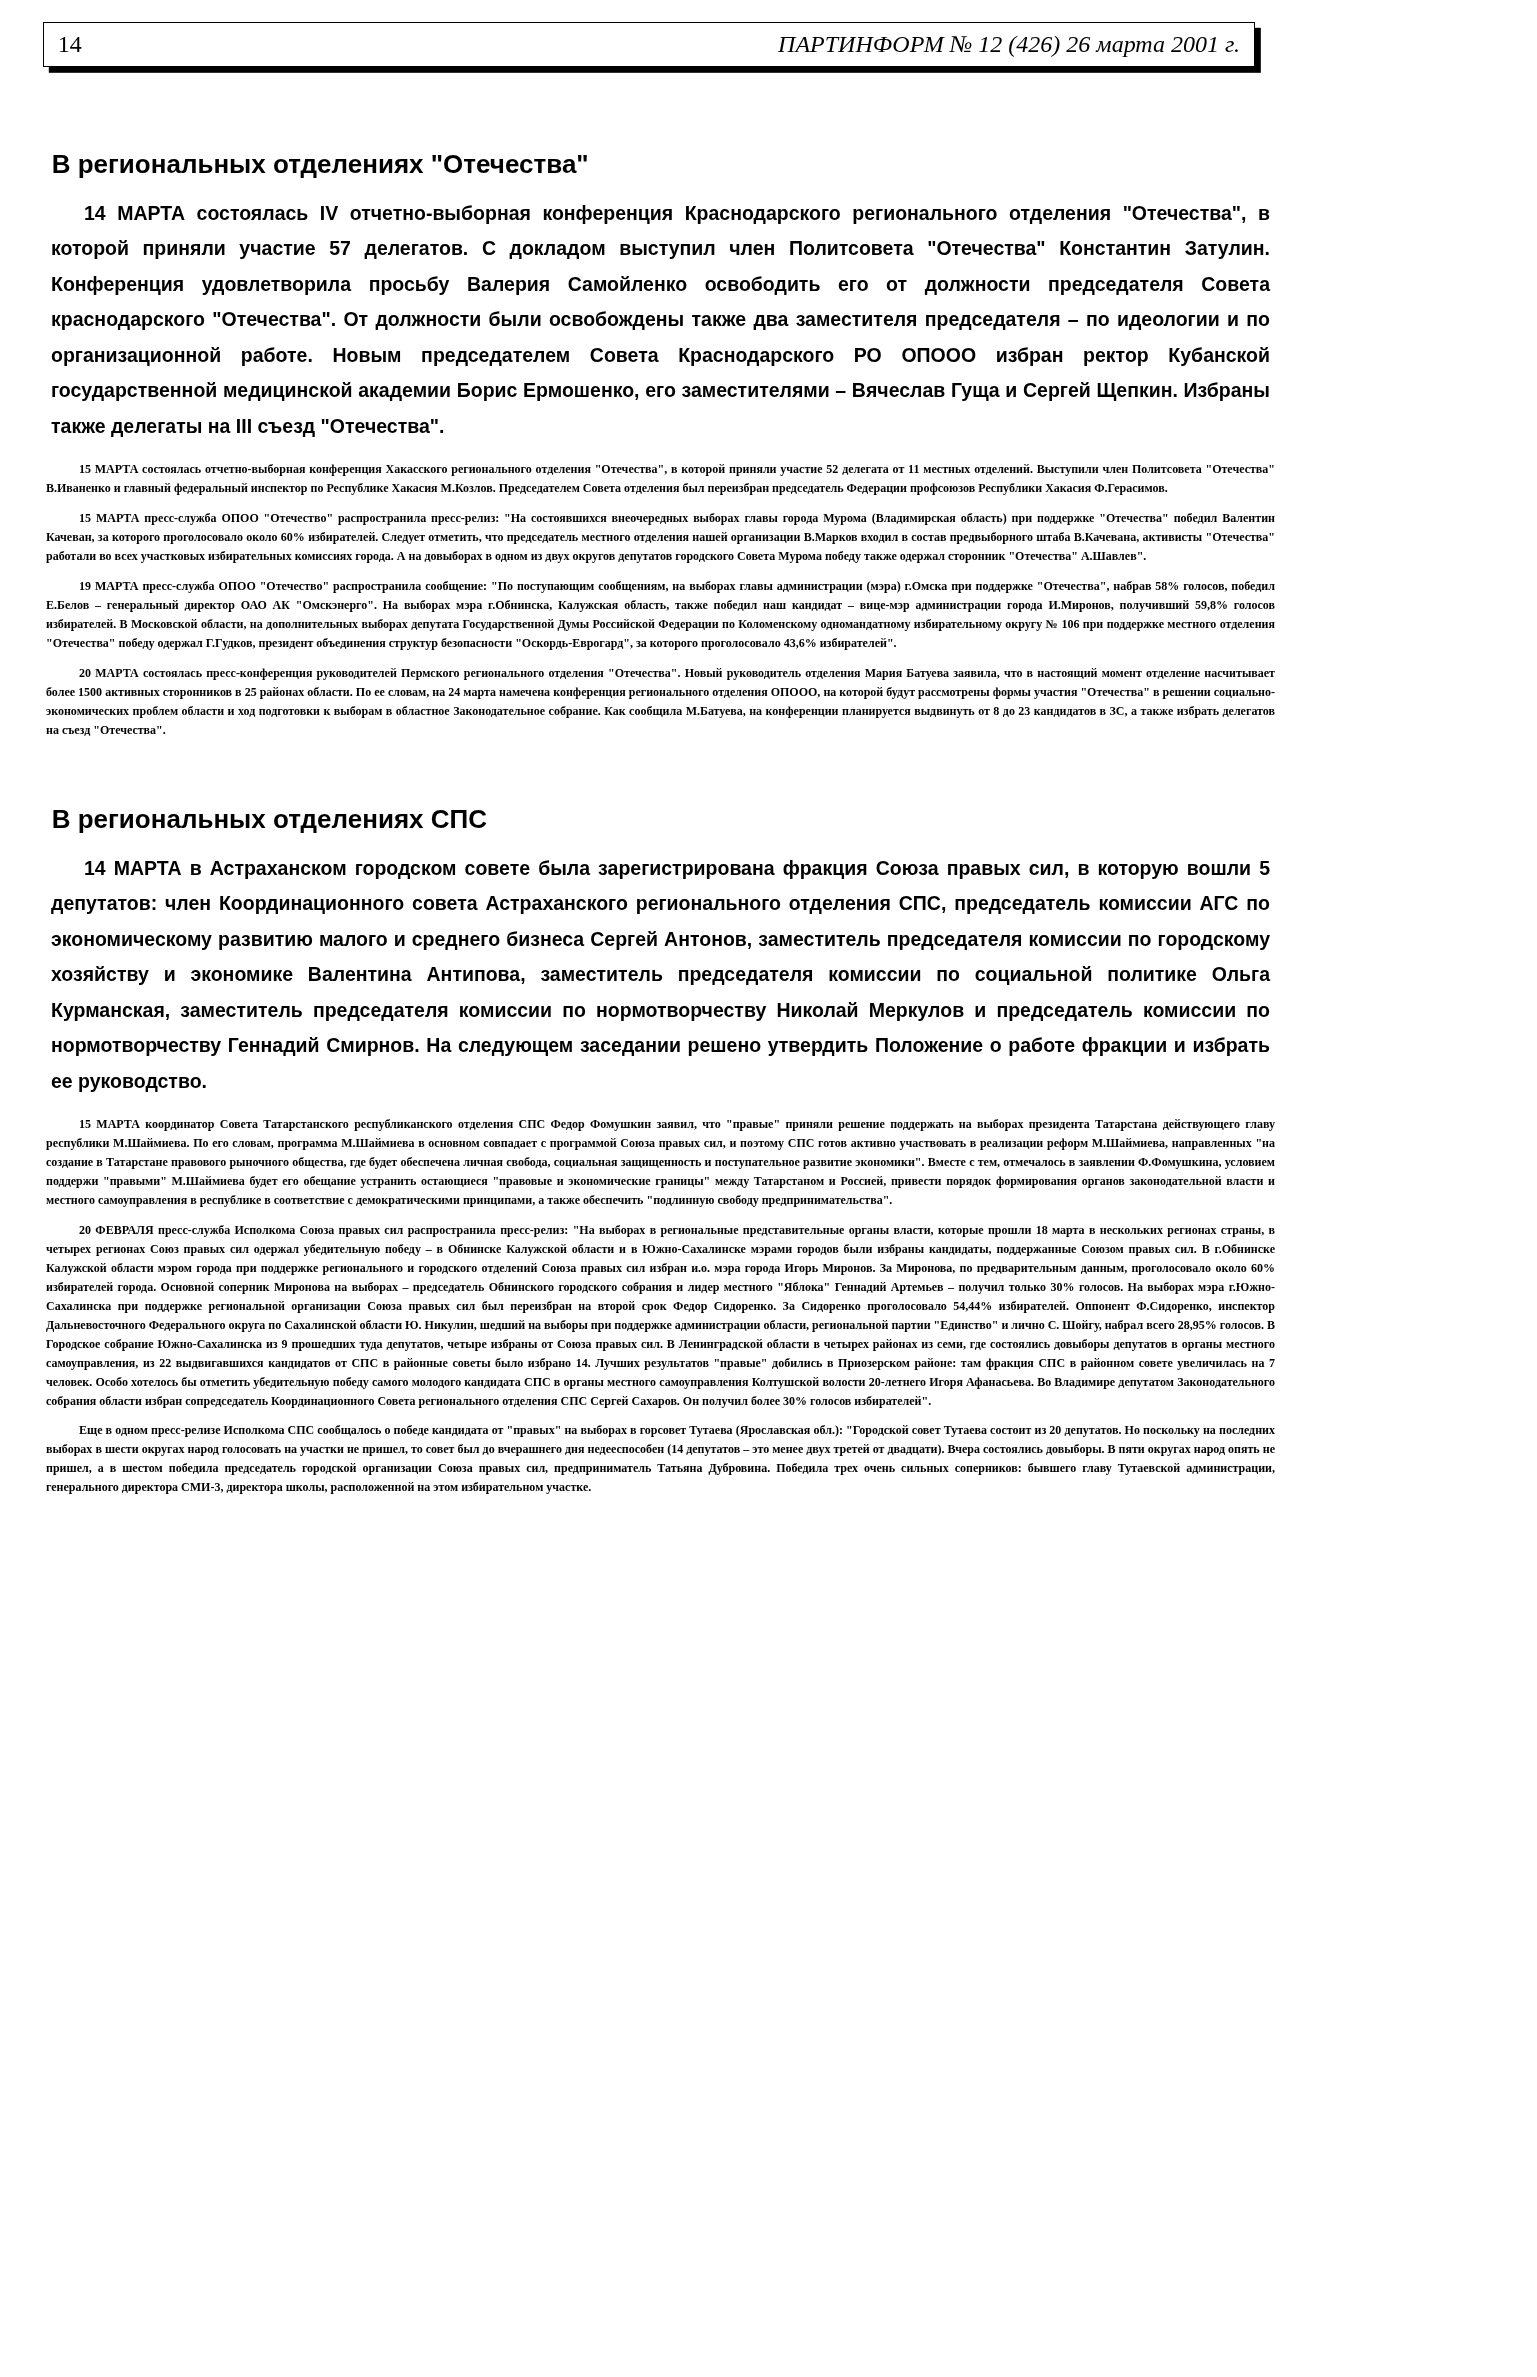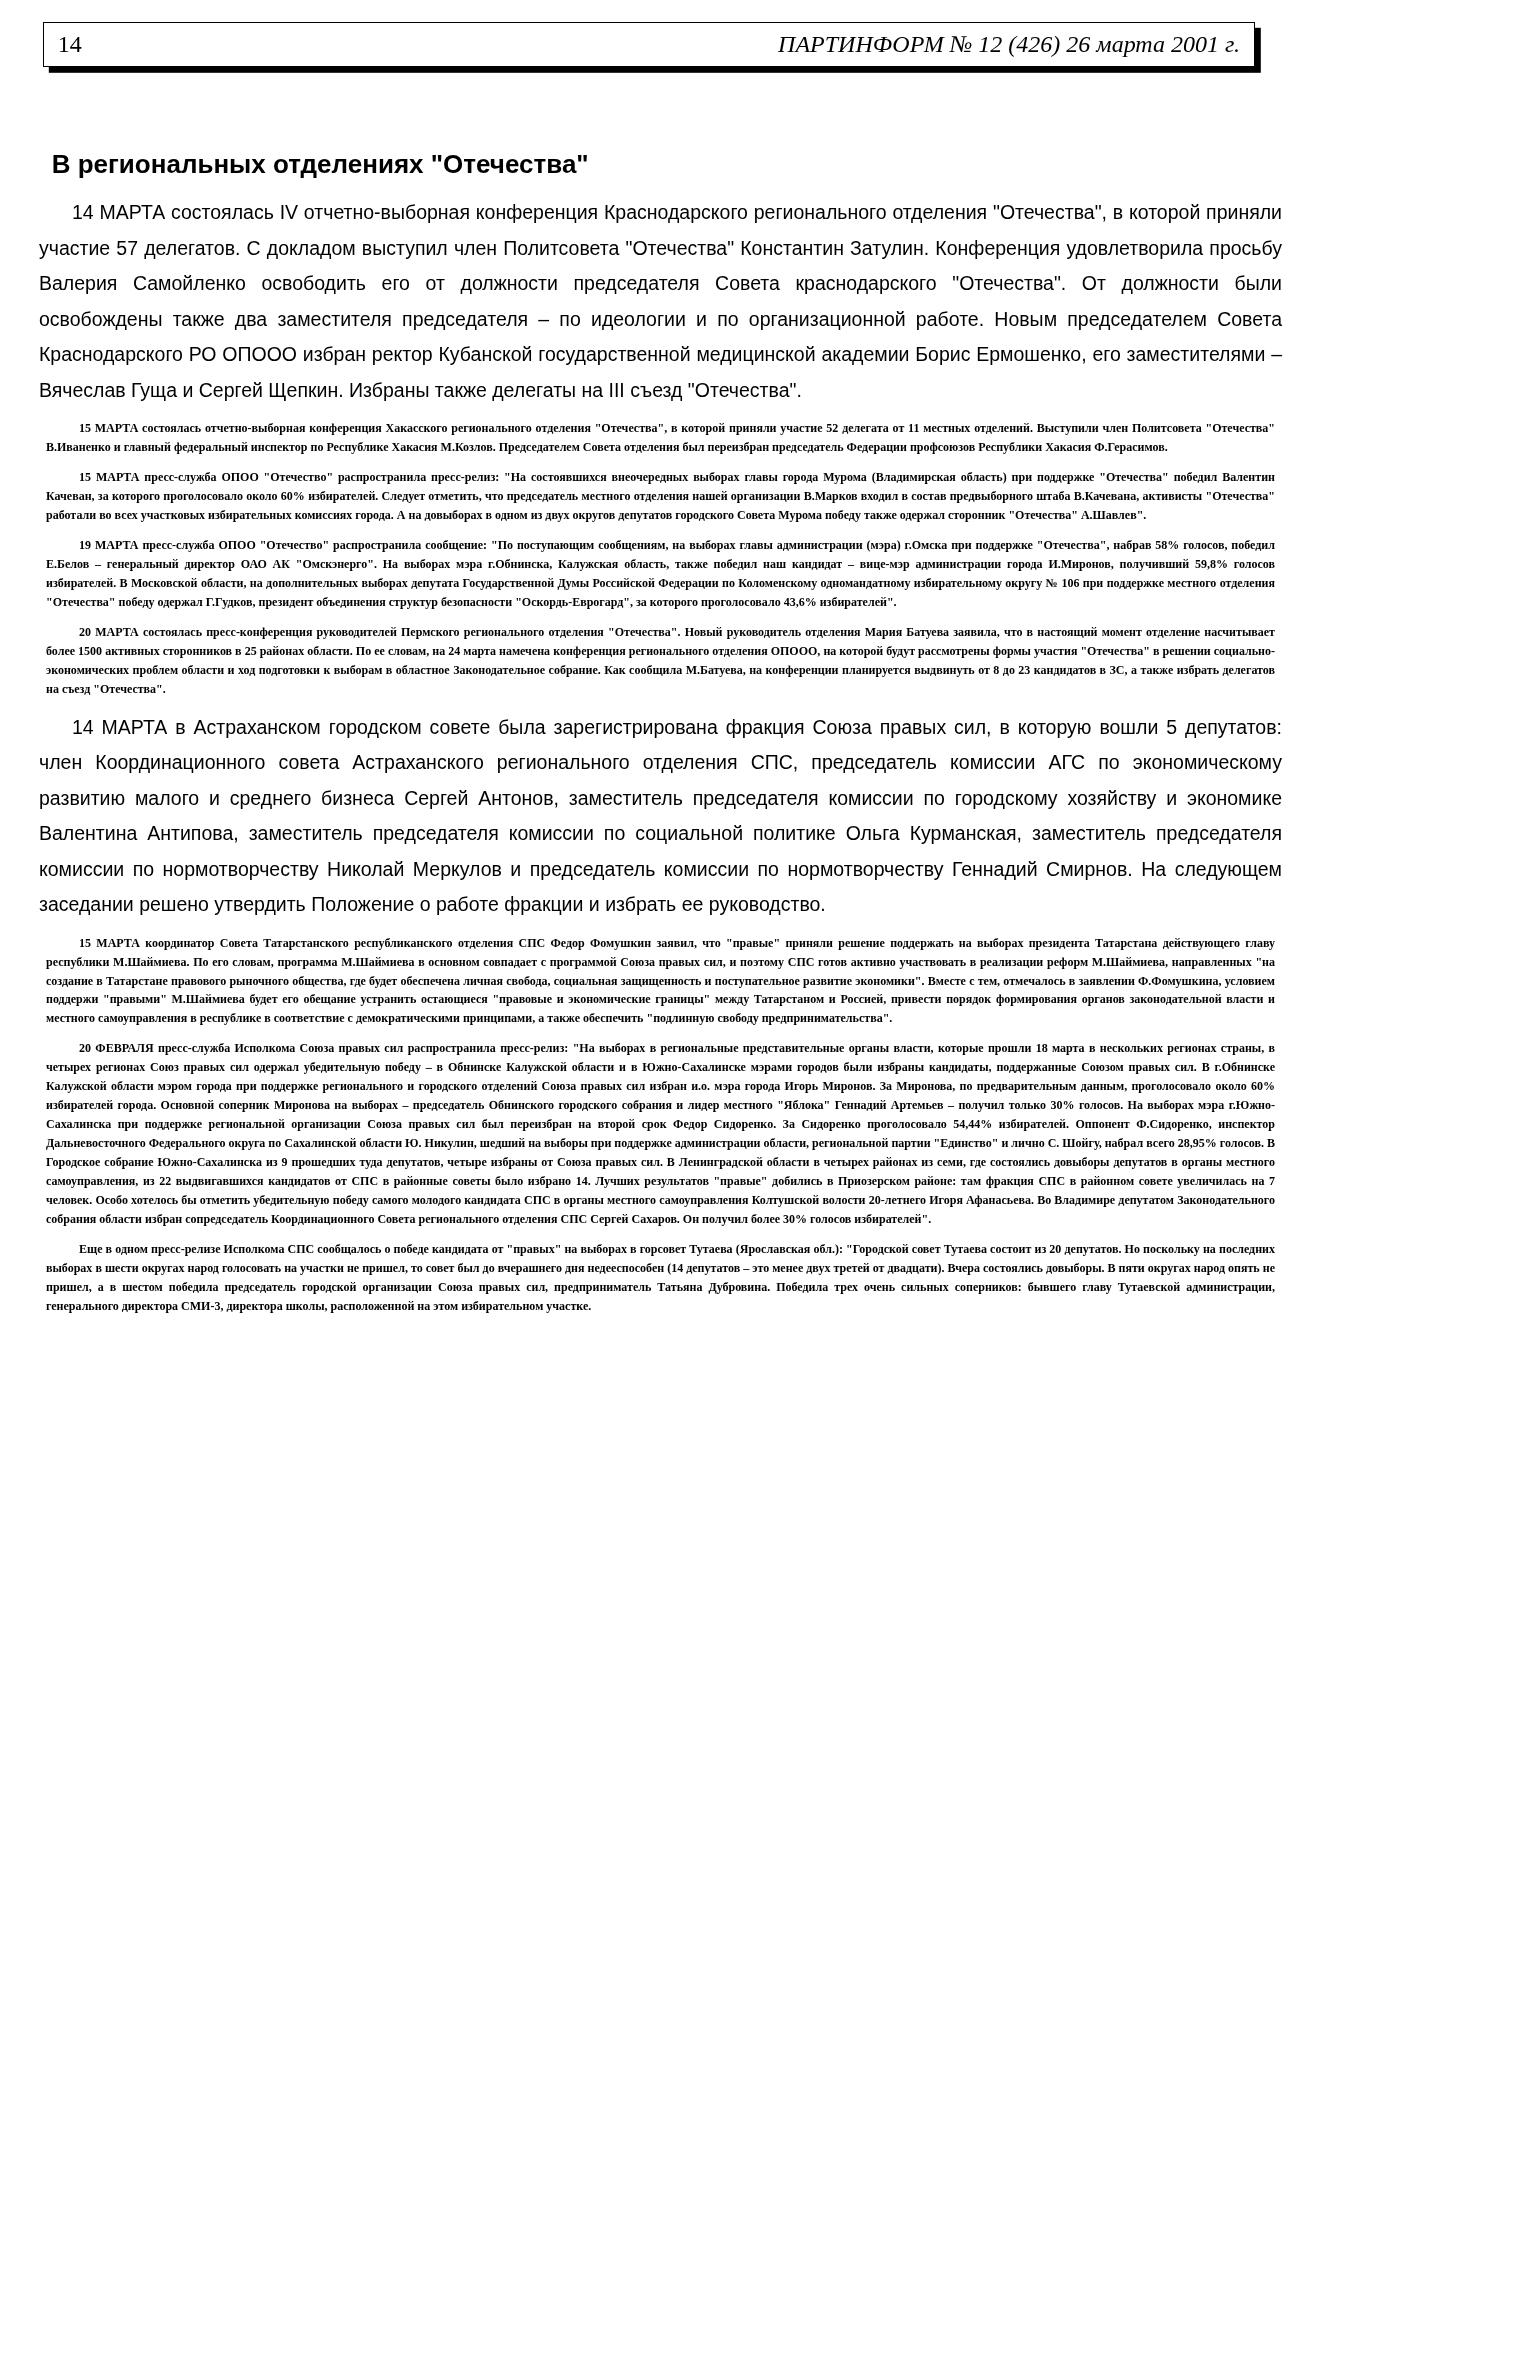--- a/index.html
+++ b/index.html
@@ -45,24 +45,24 @@
     font-size: 26px;
     margin: 0 0 15.4px 0;
     padding-left: 16.7px;
   }
   .section-otechestvo .section-heading { margin-top: 82px; }
   .section-sps .section-heading { margin-top: 64px; }
   p.lead {
     font-family: "Liberation Sans", sans-serif;
     font-size: 19.5px;
     line-height: 1.82;
-    font-weight: normal;
+    font-weight: bold;
     text-align: justify;
     text-indent: 33px;
-    margin: 4px;
+    margin: 16px;
   }
   p.body-serif {
     font-family: "Liberation Serif", serif;
     font-size: 12px;
     line-height: 1.58;
     font-weight: bold;
     text-align: justify;
     text-indent: 33px;
     margin: 11px;
   }
@@ -80,20 +80,21 @@
   <section class="section-otechestvo">
     <h2 class="section-heading">В региональных отделениях "Отечества"</h2>
     <p class="lead">14 МАРТА состоялась IV отчетно-выборная конференция Краснодарского регионального отделения "Отечества", в которой приняли участие 57 делегатов. С докладом выступил член Политсовета "Отечества" Константин Затулин. Конференция удовлетворила просьбу Валерия Самойленко освободить его от должности председателя Совета краснодарского "Отечества". От должности были освобождены также два заместителя председателя – по идеологии и по организационной работе. Новым председателем Совета Краснодарского РО ОПООО избран ректор Кубанской государственной медицинской академии Борис Ермошенко, его заместителями – Вячеслав Гуща и Сергей Щепкин. Избраны также делегаты на III съезд "Отечества".</p>
     <p class="body-serif">15 МАРТА состоялась отчетно-выборная конференция Хакасского регионального отделения "Отечества", в которой приняли участие 52 делегата от 11 местных отделений. Выступили член Политсовета "Отечества" В.Иваненко и главный федеральный инспектор по Республике Хакасия М.Козлов. Председателем Совета отделения был переизбран председатель Федерации профсоюзов Республики Хакасия Ф.Герасимов.</p>
     <p class="body-serif">15 МАРТА пресс-служба ОПОО "Отечество" распространила пресс-релиз: "На состоявшихся внеочередных выборах главы города Мурома (Владимирская область) при поддержке "Отечества" победил Валентин Качеван, за которого проголосовало около 60% избирателей. Следует отметить, что председатель местного отделения нашей организации В.Марков входил в состав предвыборного штаба В.Качевана, активисты "Отечества" работали во всех участковых избирательных комиссиях города. А на довыборах в одном из двух округов депутатов городского Совета Мурома победу также одержал сторонник "Отечества" А.Шавлев".</p>
     <p class="body-serif">19 МАРТА пресс-служба ОПОО "Отечество" распространила сообщение: "По поступающим сообщениям, на выборах главы администрации (мэра) г.Омска при поддержке "Отечества", набрав 58% голосов, победил Е.Белов – генеральный директор ОАО АК "Омскэнерго". На выборах мэра г.Обнинска, Калужская область, также победил наш кандидат – вице-мэр администрации города И.Миронов, получивший 59,8% голосов избирателей. В Московской области, на дополнительных выборах депутата Государственной Думы Российской Федерации по Коломенскому одномандатному избирательному округу № 106 при поддержке местного отделения "Отечества" победу одержал Г.Гудков, президент объединения структур безопасности "Оскордь-Еврогард", за которого проголосовало 43,6% избирателей".</p>
     <p class="body-serif">20 МАРТА состоялась пресс-конференция руководителей Пермского регионального отделения "Отечества". Новый руководитель отделения Мария Батуева заявила, что в настоящий момент отделение насчитывает более 1500 активных сторонников в 25 районах области. По ее словам, на 24 марта намечена конференция регионального отделения ОПООО, на которой будут рассмотрены формы участия "Отечества" в решении социально-экономических проблем области и ход подготовки к выборам в областное Законодательное собрание. Как сообщила М.Батуева, на конференции планируется выдвинуть от 8 до 23 кандидатов в ЗС, а также избрать делегатов на съезд "Отечества".</p>
   </section>
 
   <section class="section-sps">
+    <h2 class="section-heading">В региональных отделениях СПС</h2>
     <p class="lead">14 МАРТА в Астраханском городском совете была зарегистрирована фракция Союза правых сил, в которую вошли 5 депутатов: член Координационного совета Астраханского регионального отделения СПС, председатель комиссии АГС по экономическому развитию малого и среднего бизнеса Сергей Антонов, заместитель председателя комиссии по городскому хозяйству и экономике Валентина Антипова, заместитель председателя комиссии по социальной политике Ольга Курманская, заместитель председателя комиссии по нормотворчеству Николай Меркулов и председатель комиссии по нормотворчеству Геннадий Смирнов. На следующем заседании решено утвердить Положение о работе фракции и избрать ее руководство.</p>
     <p class="body-serif">15 МАРТА координатор Совета Татарстанского республиканского отделения СПС Федор Фомушкин заявил, что "правые" приняли решение поддержать на выборах президента Татарстана действующего главу республики М.Шаймиева. По его словам, программа М.Шаймиева в основном совпадает с программой Союза правых сил, и поэтому СПС готов активно участвовать в реализации реформ М.Шаймиева, направленных "на создание в Татарстане правового рыночного общества, где будет обеспечена личная свобода, социальная защищенность и поступательное развитие экономики". Вместе с тем, отмечалось в заявлении Ф.Фомушкина, условием поддержи "правыми" М.Шаймиева будет его обещание устранить остающиеся "правовые и экономические границы" между Татарстаном и Россией, привести порядок формирования органов законодательной власти и местного самоуправления в республике в соответствие с демократическими принципами, а также обеспечить "подлинную свободу предпринимательства".</p>
     <p class="body-serif">20 ФЕВРАЛЯ пресс-служба Исполкома Союза правых сил распространила пресс-релиз: "На выборах в региональные представительные органы власти, которые прошли 18 марта в нескольких регионах страны, в четырех регионах Союз правых сил одержал убедительную победу – в Обнинске Калужской области и в Южно-Сахалинске мэрами городов были избраны кандидаты, поддержанные Союзом правых сил. В г.Обнинске Калужской области мэром города при поддержке регионального и городского отделений Союза правых сил избран и.о. мэра города Игорь Миронов. За Миронова, по предварительным данным, проголосовало около 60% избирателей города. Основной соперник Миронова на выборах – председатель Обнинского городского собрания и лидер местного "Яблока" Геннадий Артемьев – получил только 30% голосов. На выборах мэра г.Южно-Сахалинска при поддержке региональной организации Союза правых сил был переизбран на второй срок Федор Сидоренко. За Сидоренко проголосовало 54,44% избирателей. Оппонент Ф.Сидоренко, инспектор Дальневосточного Федерального округа по Сахалинской области Ю. Никулин, шедший на выборы при поддержке администрации области, региональной партии "Единство" и лично С. Шойгу, набрал всего 28,95% голосов. В Городское собрание Южно-Сахалинска из 9 прошедших туда депутатов, четыре избраны от Союза правых сил. В Ленинградской области в четырех районах из семи, где состоялись довыборы депутатов в органы местного самоуправления, из 22 выдвигавшихся кандидатов от СПС в районные советы было избрано 14. Лучших результатов "правые" добились в Приозерском районе: там фракция СПС в районном совете увеличилась на 7 человек. Особо хотелось бы отметить убедительную победу самого молодого кандидата СПС в органы местного самоуправления Колтушской волости 20-летнего Игоря Афанасьева. Во Владимире депутатом Законодательного собрания области избран сопредседатель Координационного Совета регионального отделения СПС Сергей Сахаров. Он получил более 30% голосов избирателей".</p>
     <p class="body-serif">Еще в одном пресс-релизе Исполкома СПС сообщалось о победе кандидата от "правых" на выборах в горсовет Тутаева (Ярославская обл.): "Городской совет Тутаева состоит из 20 депутатов. Но поскольку на последних выборах в шести округах народ голосовать на участки не пришел, то совет был до вчерашнего дня недееспособен (14 депутатов – это менее двух третей от двадцати). Вчера состоялись довыборы. В пяти округах народ опять не пришел, а в шестом победила председатель городской организации Союза правых сил, предприниматель Татьяна Дубровина. Победила трех очень сильных соперников: бывшего главу Тутаевской администрации, генерального директора СМИ-3, директора школы, расположенной на этом избирательном участке.</p>
   </section>
 
 </div>
 
 
 </body></html>

